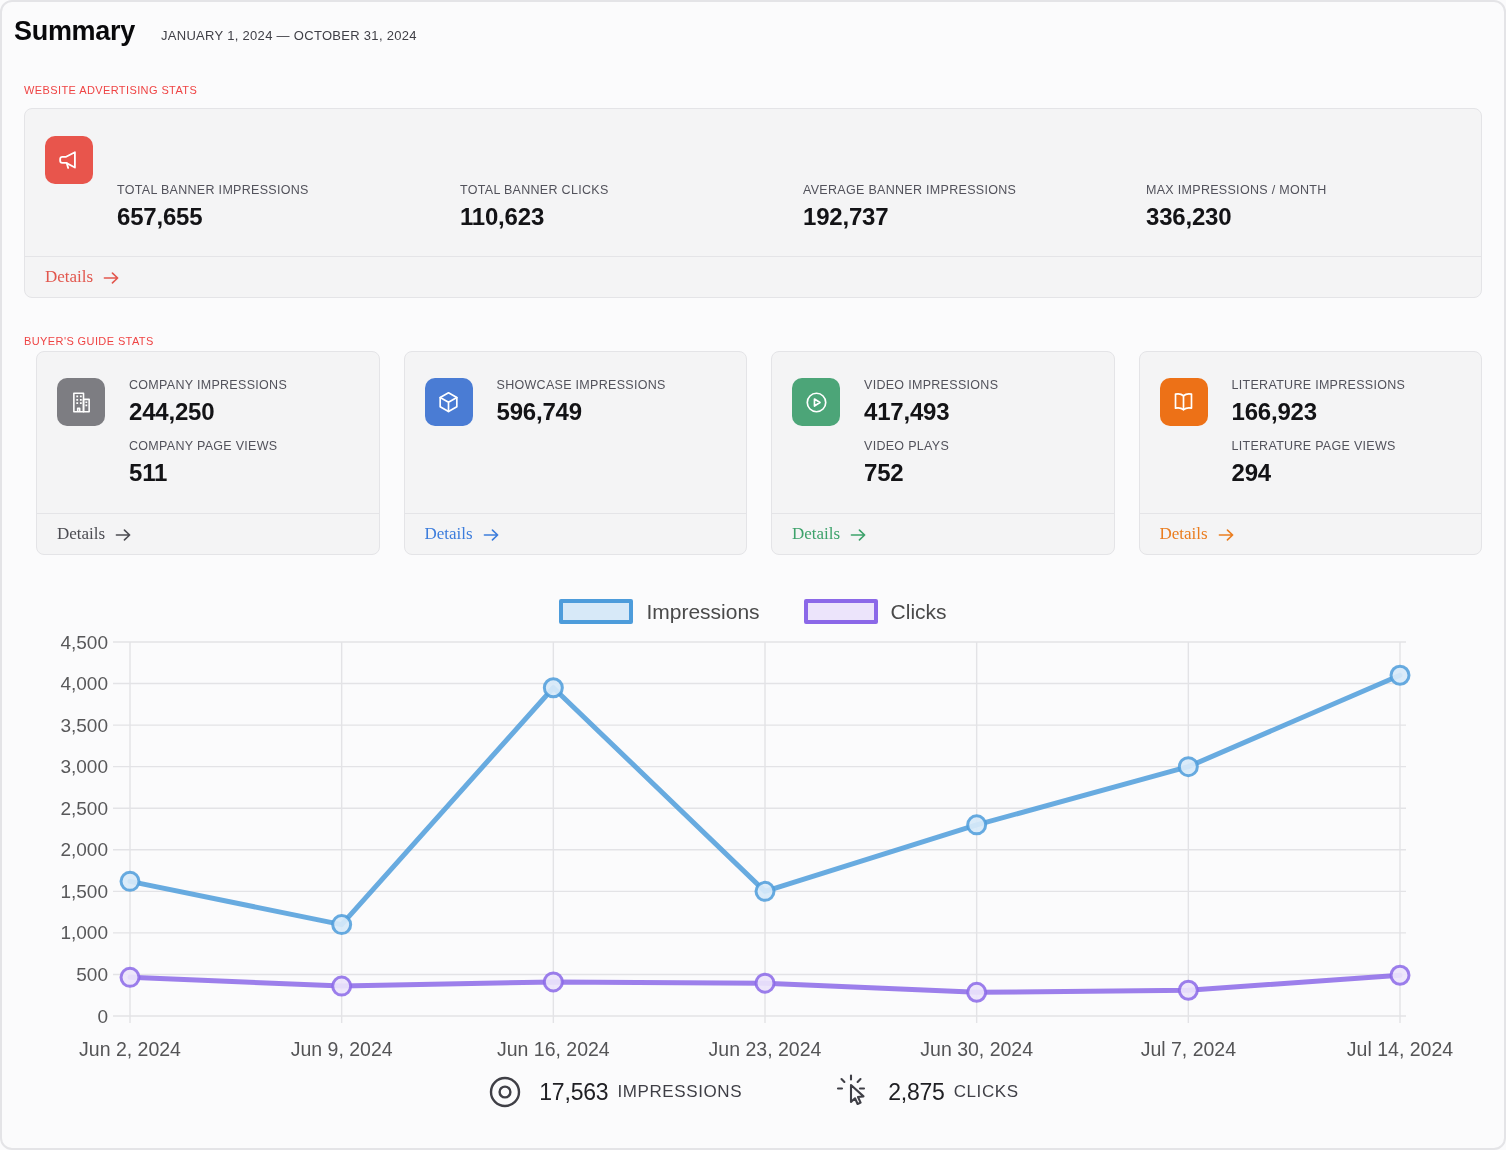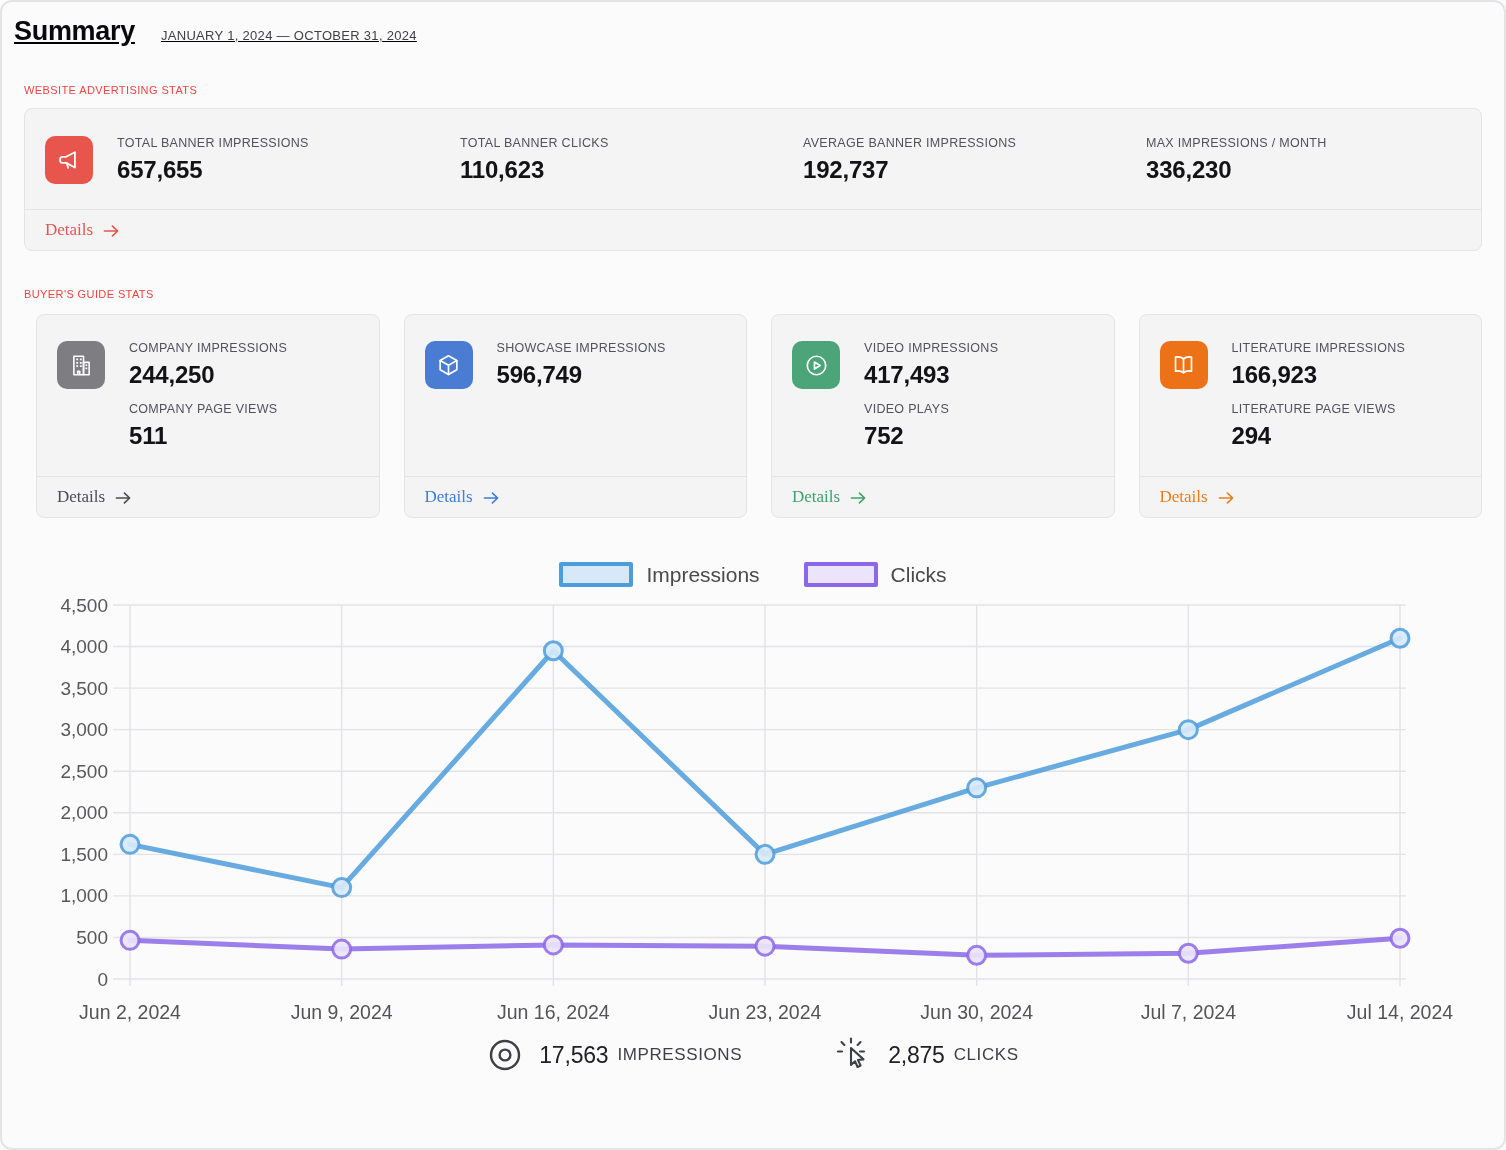--- a/index.html
+++ b/index.html
@@ -1,40 +1,40 @@
 <!DOCTYPE html>
 <html><head>
 <meta charset="utf-8">
 <style>
   * { margin:0; padding:0; box-sizing:border-box; }
   html,body { width:1506px; height:1150px; background:#fbfbfc; font-family:"Liberation Sans",sans-serif; overflow:hidden; }
   .frame { position:absolute; inset:0; border:2px solid #e4e4e7; border-radius:12px; pointer-events:none; z-index:9; }
   .content { padding:16px 24px 0 24px; position:relative; }
 
-  .page-header { display:flex; align-items:baseline; padding-left:-10px;text-decoration:underline; }
+  .page-header { display:flex; align-items:baseline; padding-left:-10px; }
   .page-title { font-size:27px; font-weight:700; color:#09090b; letter-spacing:-0.3px; margin-left:-10px; }
   .date-range { margin-left:26px; font-size:13px; font-weight:500; color:#3f3f46; letter-spacing:0.3px; }
 
   .section-label { margin-top:37px; font-size:11px; font-weight:500; color:#ef4444; letter-spacing:0.4px; }
 
   .card { margin-top:12px; background:#f4f4f5; border:1px solid #e4e4e7; border-radius:8px; overflow:hidden; }
   .card-body { display:flex; padding:27px 20px 25px 20px; }
   .icon-badge { flex:0 0 48px; width:48px; height:48px; border-radius:10px; display:flex; align-items:center; justify-content:center; }
   .icon-badge svg { display:block; }
 
   .banner-stats { display:flex; margin-left:24px; flex:1; }
-  .banner-stats .stat { width:343px; }
+  .banner-stats .stat { width:343px;margin-top:47px; }
   .stat-label { font-size:12.5px; font-weight:500; color:#52525b; letter-spacing:0.3px; }
   .stat-value { font-size:24px; font-weight:700; color:#131316; margin-top:6px; letter-spacing:-0.2px; }
 
   .card-footer { border-top:1px solid #e4e4e7; padding:10px 20px; }
   .details-link { display:inline-flex; align-items:center; gap:10px; font-size:17px; font-weight:500; cursor:pointer; text-decoration:none;font-family:Liberation Serif, serif; }
   .details-link svg { margin-top:2px; }
 
-  .cards-row { display:flex; gap:24px; margin-top:14px;padding-left:12px; }
+  .cards-row { display:flex; gap:24px; margin-top:4px;padding-left:12px; }
   .guide-card { flex:1; margin-top:0; display:flex; flex-direction:column; }
   .guide-body { display:flex; padding:26px 20px; flex:1; }
   .guide-stats { margin-left:24px; }
   .guide-stats .stat + .stat { margin-top:13px; }
 
   .chart-section { margin-top:44px; }
   .legend { display:flex; justify-content:center; align-items:center; gap:44px; }
   .legend-item { display:flex; align-items:center; cursor:pointer; }
   .legend-swatch { width:74px; height:25px; border:4px solid #888; border-radius:2px; background:#eee; }
   .legend-label { font-size:21px; color:#4a4a4a; margin-left:13px; }

